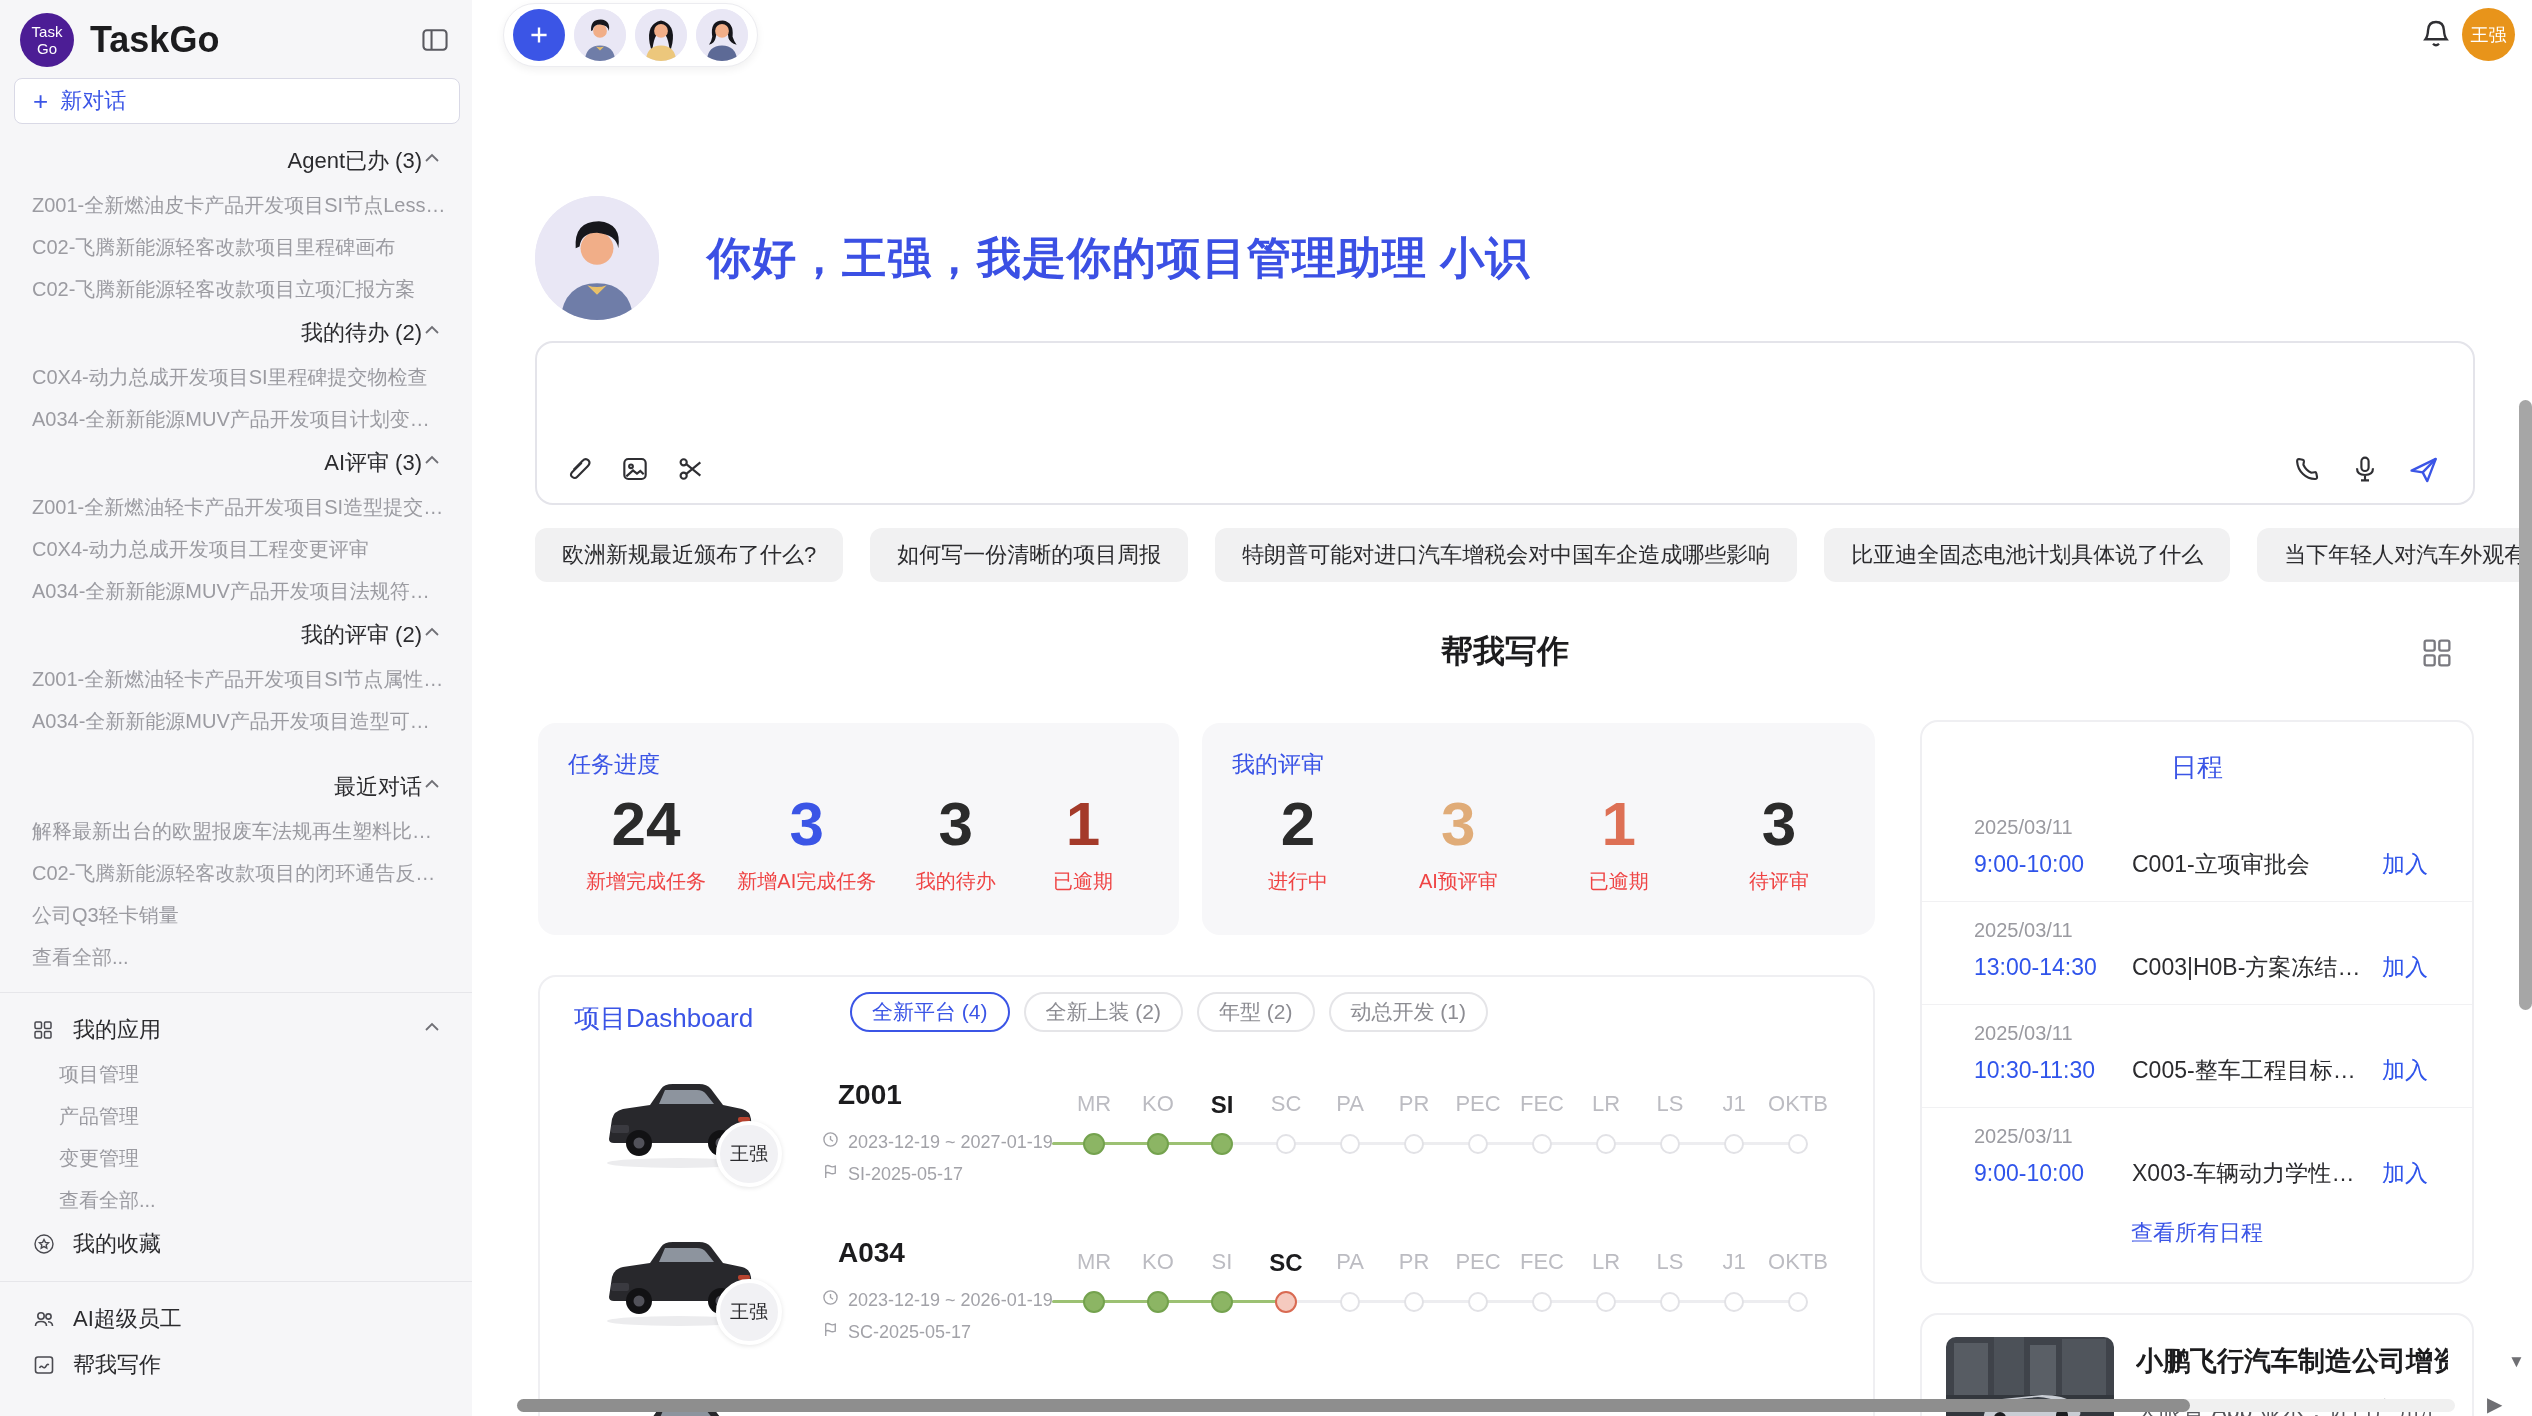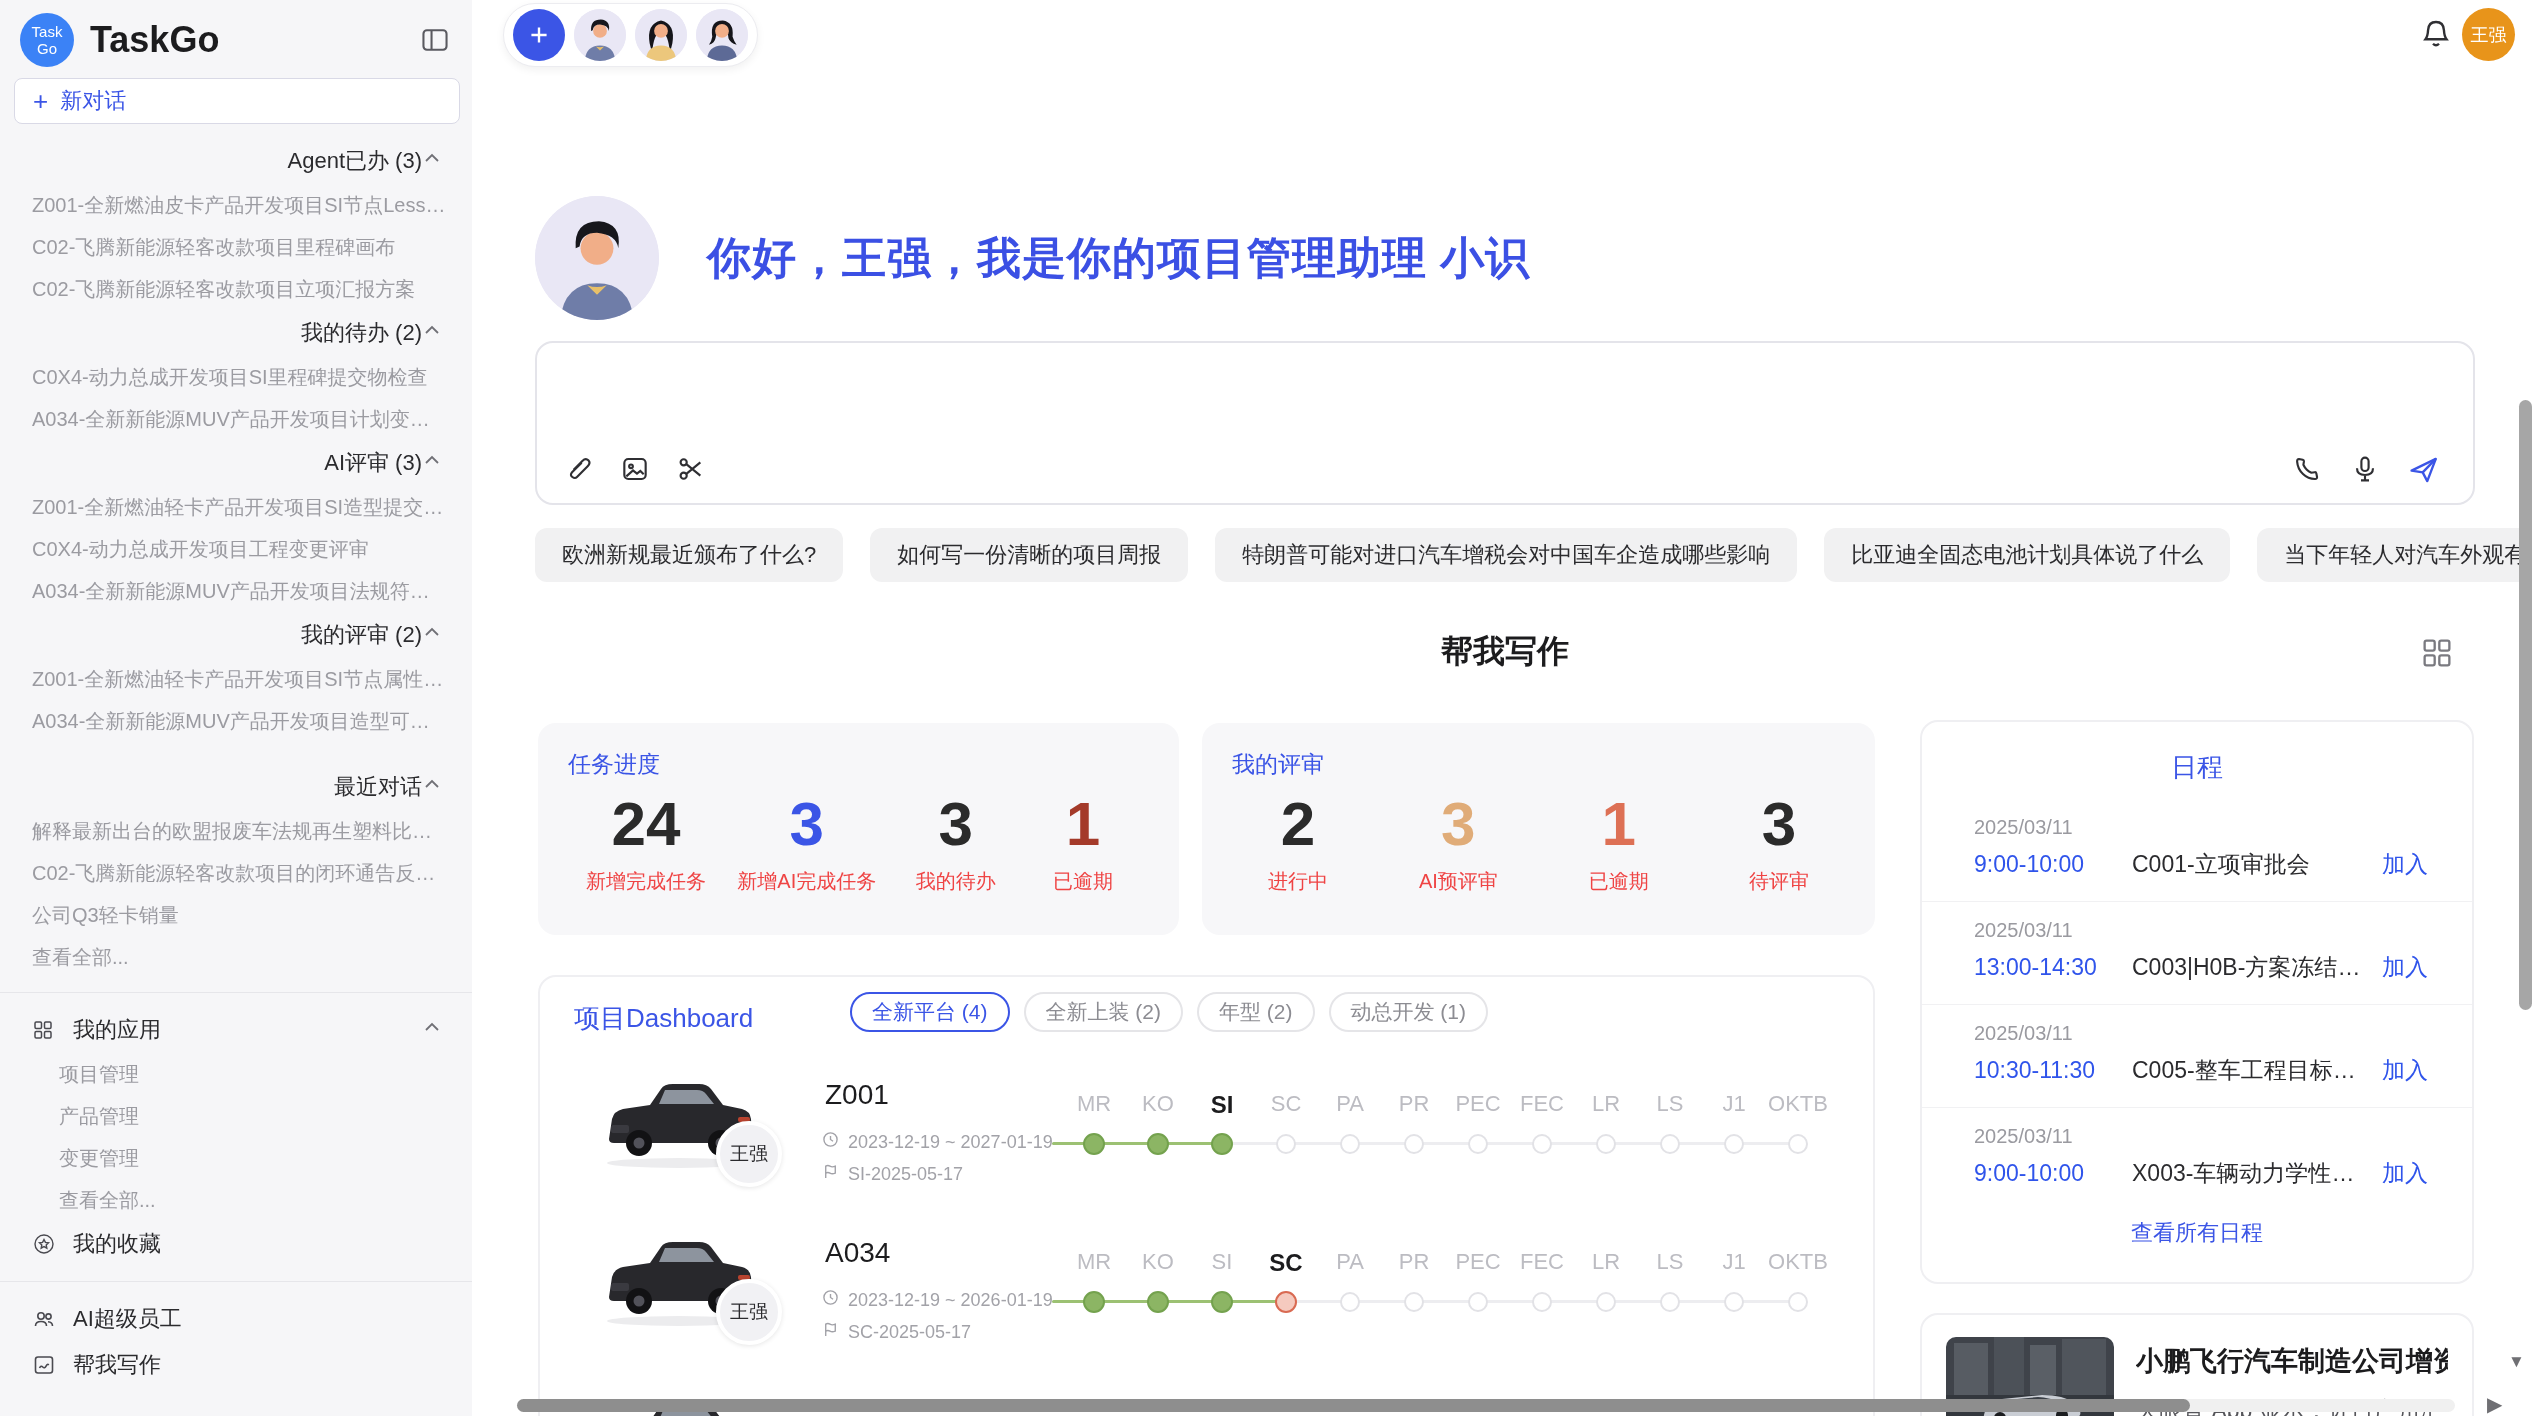--- a/index.html
+++ b/index.html
@@ -3,21 +3,21 @@
 <meta charset="utf-8">
 <style>
   *{margin:0;padding:0;box-sizing:border-box}
   html,body{width:2532px;height:1416px;overflow:hidden}
   body{font-family:"Liberation Sans","DejaVu Sans",sans-serif;background:#fff;color:#1f1f1f}
   .page{position:relative;width:2532px;height:1416px;overflow:hidden;background:#fff}
 
   
   .sidebar{position:absolute;left:0;top:0;width:472px;height:1416px;background:#f6f6f8;overflow:hidden}
   .sb-header{display:flex;align-items:center;gap:16px;padding:12px 22px 8px 20px;height:76px}
-  .logo{width:54px;height:54px;border-radius:50%;background:#3b82f6;color:#fff;display:flex;flex-direction:column;
+  .logo{width:54px;height:54px;border-radius:50%;background:#4c1d95;color:#fff;display:flex;flex-direction:column;
         align-items:center;justify-content:center;font-size:15px;line-height:17px;flex:none}
   .app-title{font-size:36px;font-weight:700;color:#1c1c1e;flex:1}
   .panel-toggle{width:30px;height:30px;cursor:pointer}
   .newchat{margin:2px 12px 14px 14px;height:46px;width:446px;background:#fff;border:1px solid #d9d9e6;border-radius:8px;
            display:flex;align-items:center;gap:12px;padding:0 18px;font-size:22px;color:#3b55e6;cursor:pointer}
   .newchat .plus{font-size:26px;line-height:26px}
   .sb-scroll{padding-bottom:10px}
   .sb-sec-head{display:flex;align-items:center;justify-content:flex-end;height:46px;padding:0 30px 0 32px;
                font-size:22px;color:#2b2b2e;cursor:pointer}
   .sb-item{height:42px;line-height:42px;padding:0 24px 0 32px;font-size:20px;color:#9b9ba1;white-space:nowrap;
@@ -74,21 +74,21 @@
   .dash{position:absolute;left:66px;top:975px;width:1337px;height:470px;background:#fff;border:2px solid #efeff2;border-radius:18px;overflow:hidden}
   .dash-title{position:absolute;left:34px;top:24px;font-size:26px;color:#3b55e6}
   .dash-tabs{position:absolute;left:310px;top:15px;display:flex;gap:14px}
   .dtab{height:40px;padding:0 20px;border:2px solid #e5e5e8;border-radius:21px;background:#fff;color:#8c8c92;
         font-size:21px;display:flex;align-items:center;cursor:pointer;white-space:nowrap}
   .dtab.active{border-color:#3b55e6;color:#3b55e6}
   .prow{position:absolute;left:0;width:100%;height:152px}
   .truck{position:absolute;left:55px;top:2px;width:168px;height:106px;border-radius:8px;overflow:hidden;background:#fff}
   .owner-badge{position:absolute;left:176px;top:56px;width:66px;height:66px;border-radius:50%;background:#f1f1f4;border:4px solid #fff;
                box-shadow:0 1px 5px rgba(0,0,0,.10);display:flex;align-items:center;justify-content:center;font-size:19px;color:#2b2b2e}
-  .pcode{position:absolute;left:285px;top:14px;font-size:28px;font-weight:400;color:#1c1c1e}
+  .pcode{position:absolute;left:298px;top:14px;font-size:28px;font-weight:700;color:#1c1c1e}
   .pmeta{position:absolute;left:282px;display:flex;align-items:center;gap:9px;font-size:18px;color:#a2a2a8;white-space:nowrap}
   .pmeta.m1{top:66px}.pmeta.m2{top:98px}
   .ms-strip{position:absolute;left:522px;top:0;width:800px;height:152px}
   .ms-label{position:absolute;top:26px;width:64px;text-align:center;font-size:22px;color:#bcbcc2}
   .ms-label.active{color:#1c1c1e;font-weight:700;font-size:24px}
   .ms-line{position:absolute;top:77px;height:3px;background:#ededf0;border-radius:2px}
   .ms-line.green{background:#9cc173}
   .ms-dot{position:absolute;border-radius:50%}
   .ms-dot.todo{top:69px;width:20px;height:20px;background:#fff;border:2px solid #e2e2e6}
   .ms-dot.done{top:68px;width:22px;height:22px;background:#8cb564;border:2px solid #74a24e}

